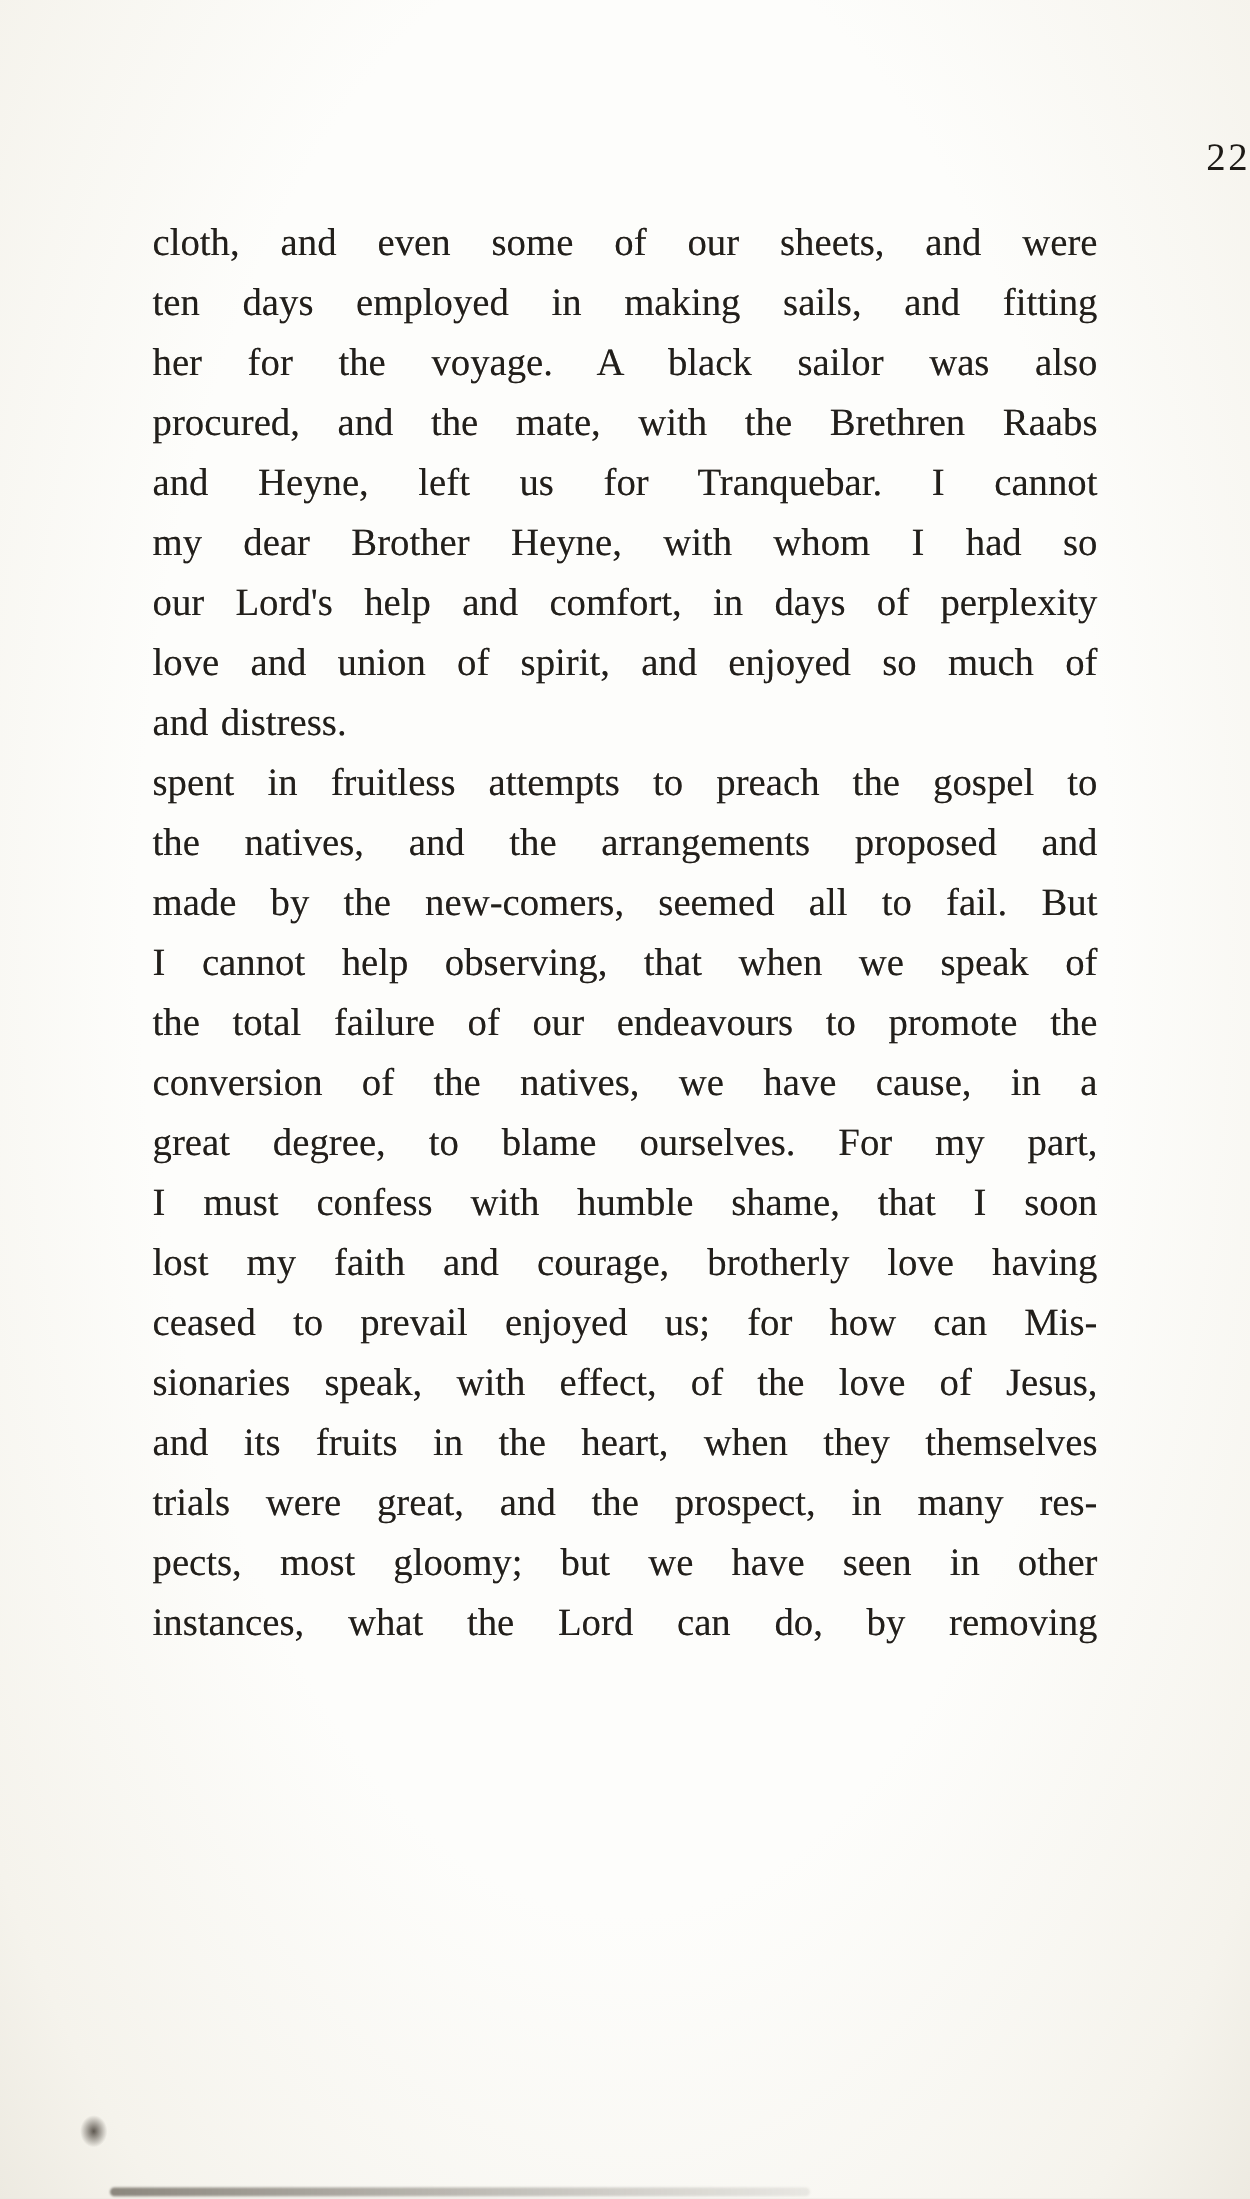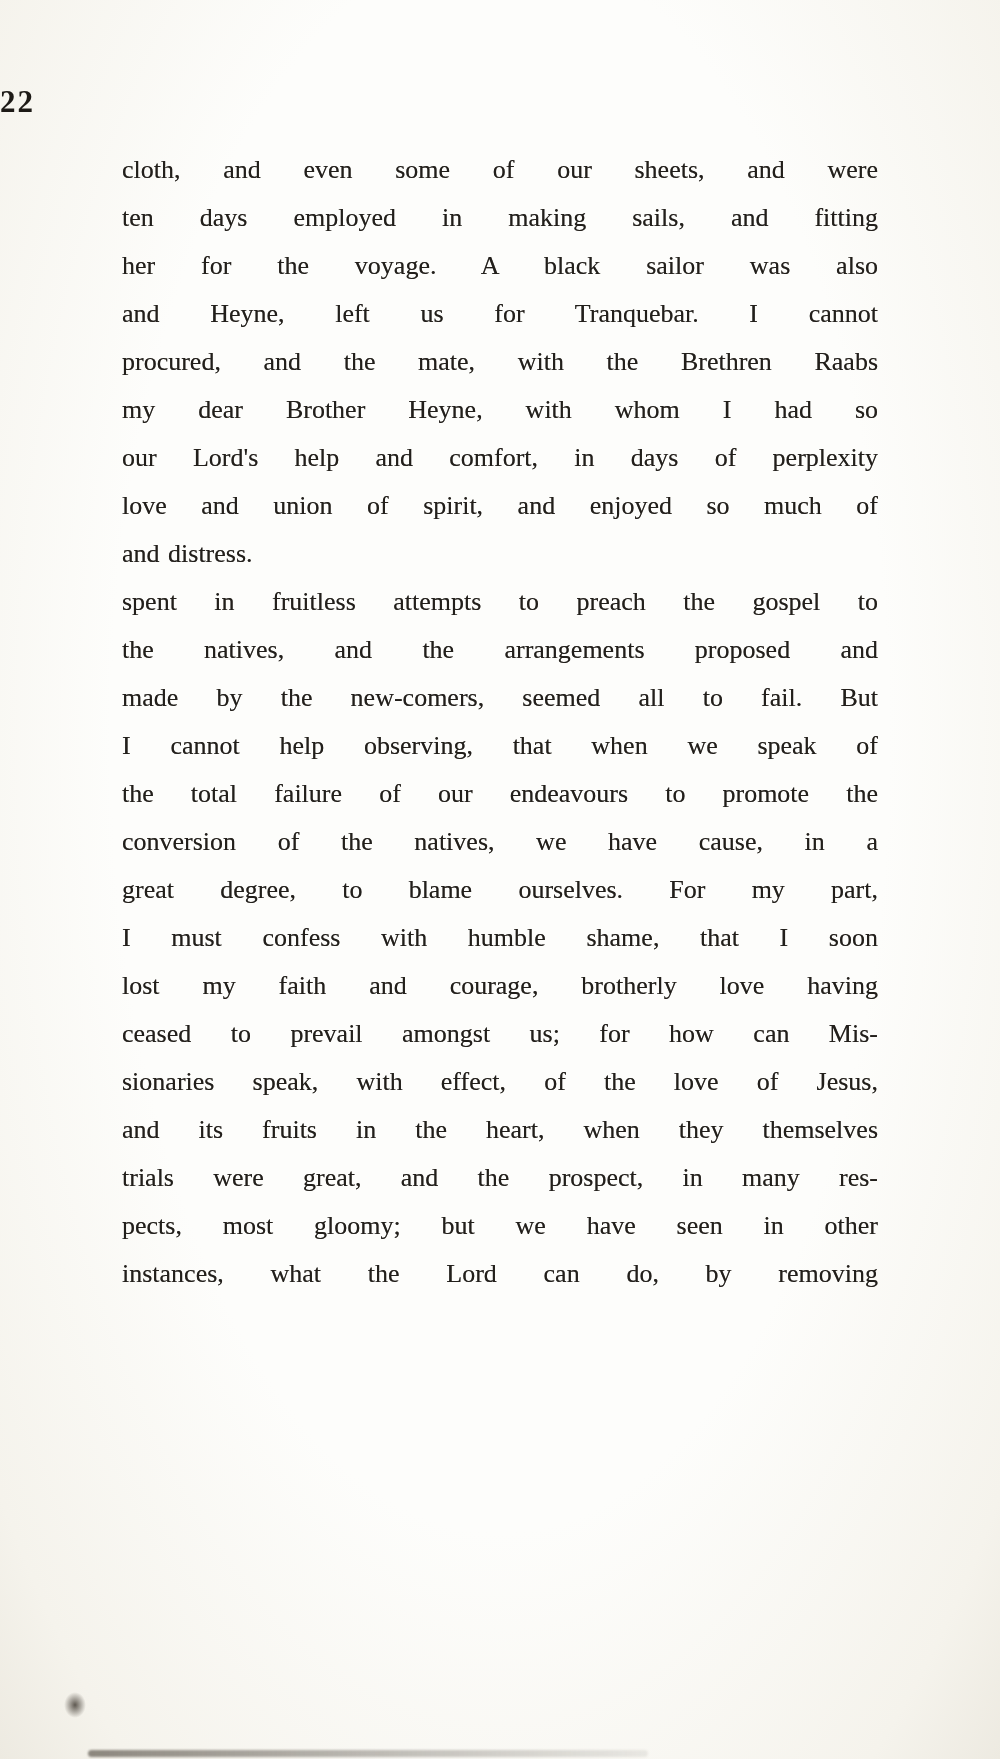--- a/index.html
+++ b/index.html
@@ -11,31 +11,31 @@
     position: relative;
     width: 1000px;
     height: 1759px;
     margin: 0 auto;
     background: radial-gradient(ellipse at 50% 42%, #fdfdfb 55%, #f5f3ec 88%, #edeae1 100%);
     font-family: "Liberation Serif", "DejaVu Serif", serif;
     color: #221f1b;
     overflow: hidden;
   }
   .page-number {
-    padding-top: 84px;
-    text-align: left;
+    padding-top: 108px;
+    text-align: right;
     font-size: 31px;
-    font-weight: bold;
+    font-weight: normal;
     letter-spacing: 2px;
     color: #1d1a16;
   }
   .text-block {
     width: 756px;
     margin: 26px auto 0 auto;
-    font-size: 26px;
+    font-size: 31px;
     line-height: 48px;
     text-shadow: 0 0 0.5px rgba(25, 20, 15, 0.55);
     word-spacing: 2px;
   }
   .para {
     margin: 0;
   }
   .line {
     text-align: justify;
     text-align-last: justify;
@@ -71,39 +71,39 @@
 <div class="page">
 
   <div class="page-number">22</div>
 
   <div class="text-block">
 
     <div class="para">
       <div class="line">cloth, and even some of our sheets, and were</div>
       <div class="line">ten days employed in making sails, and fitting</div>
       <div class="line">her for the voyage. A black sailor was also</div>
+      <div class="line">procured, and the mate, with the Brethren Raabs</div>
       <div class="line">and Heyne, left us for Tranquebar. I cannot</div>
-      <div class="line">procured, and the mate, with the Brethren Raabs</div>
       <div class="line">my dear Brother Heyne, with whom I had so</div>
       <div class="line">our Lord's help and comfort, in days of perplexity</div>
       <div class="line">love and union of spirit, and enjoyed so much of</div>
       <div class="line para-end">and distress.</div>
     </div>
 
     <div class="para">
       <div class="line">spent in fruitless attempts to preach the gospel to</div>
       <div class="line">the natives, and the arrangements proposed and</div>
       <div class="line">made by the new-comers, seemed all to fail. But</div>
       <div class="line">I cannot help observing, that when we speak of</div>
       <div class="line">the total failure of our endeavours to promote the</div>
       <div class="line">conversion of the natives, we have cause, in a</div>
       <div class="line">great degree, to blame ourselves. For my part,</div>
       <div class="line">I must confess with humble shame, that I soon</div>
       <div class="line">lost my faith and courage, brotherly love having</div>
-      <div class="line">ceased to prevail amongst us; for how can Mis-</div>
+      <div class="line">ceased to prevail enjoyed us; for how can Mis-</div>
       <div class="line">sionaries speak, with effect, of the love of Jesus,</div>
       <div class="line">and its fruits in the heart, when they themselves</div>
       <div class="line">trials were great, and the prospect, in many res-</div>
       <div class="line">pects, most gloomy; but we have seen in other</div>
       <div class="line">instances, what the Lord can do, by removing</div>
     </div>
 
   </div>
 
   <div class="scan-smudge"></div>

